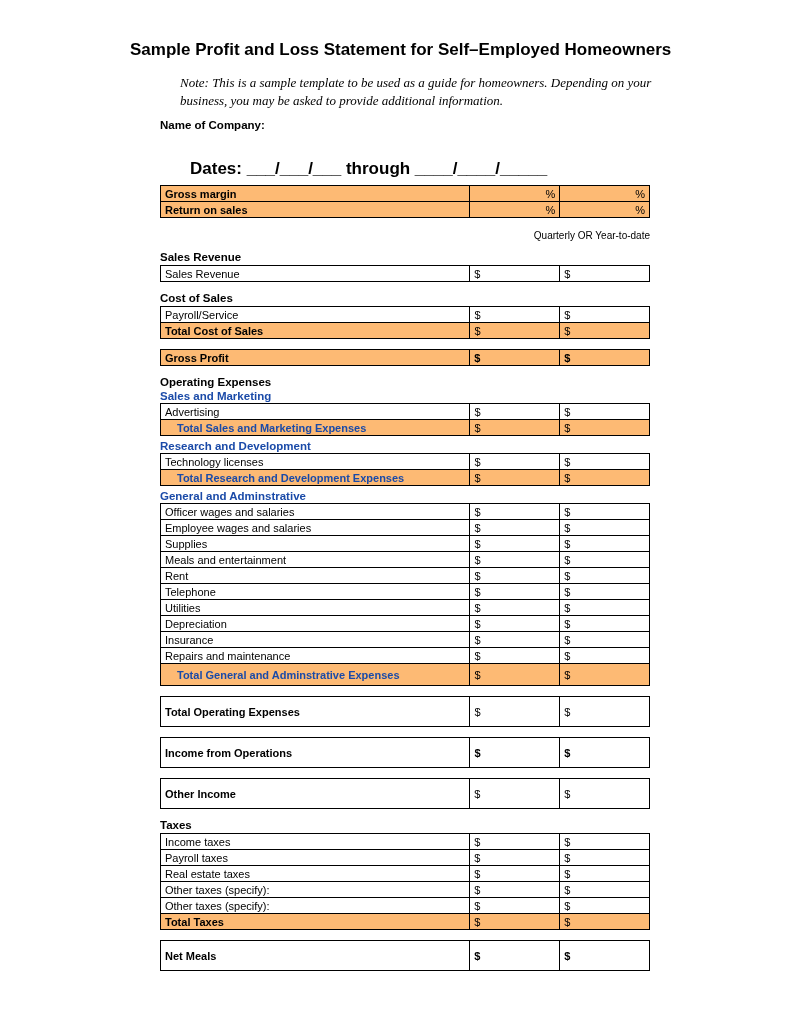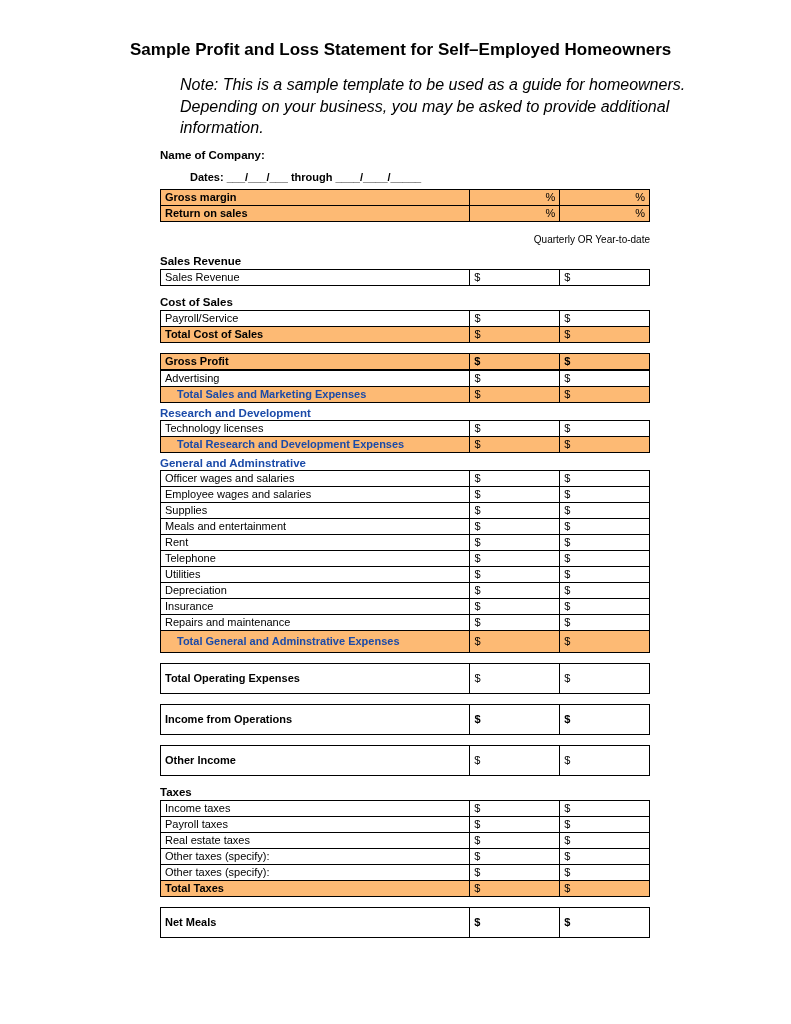--- a/index.html
+++ b/index.html
@@ -13,35 +13,35 @@
     width: 791px;
   }
   h1 {
     font-family: Arial, sans-serif;
     font-size: 17px;
     font-weight: bold;
     margin: 0 0 14px 0;
   }
   .note {
     font-style: italic;
-    font-family: Liberation Sans, sans-serif;
-    font-size: 16px;
+    font-family: Liberation Serif, serif;
+    font-size: 13px;
     margin: 0 0 10px 50px;
     line-height: 1.35;
   }
   .company {
     margin-left: 30px;
     font-weight: bold;
     font-size: 11.5px;
-    margin-bottom: 10px;
+    margin-bottom: 28px;
   }
   .dates {
     margin-left: 30px;
     font-weight: bold;
-    font-size: 11px;
+    font-size: 17px;
     margin-bottom: 6px;
   }
   .content {
     margin-left: 30px;
   }
   table {
     border-collapse: collapse;
     width: 490px;
   }
   td {
@@ -139,21 +139,23 @@
   <table>
     <tbody>
         <tr class="grey">
       <td class="label bold">Gross Profit</td>
       <td class="col1 bold">$</td>
       <td class="col2 bold">$</td>
     </tr>
   </tbody>
     </table>
 
-
+  <div class="sec-head">Operating Expenses</div>
+
+  <div class="sub-head" style="margin-top:0">Sales and Marketing</div>
   <table>
     <tbody>
         <tr>
       <td class="label">Advertising</td>
       <td class="col1">$</td>
       <td class="col2">$</td>
     </tr>
     <tr class="grey">
       <td class="label blue">Total Sales and Marketing Expenses</td>
       <td class="col1">$</td>

